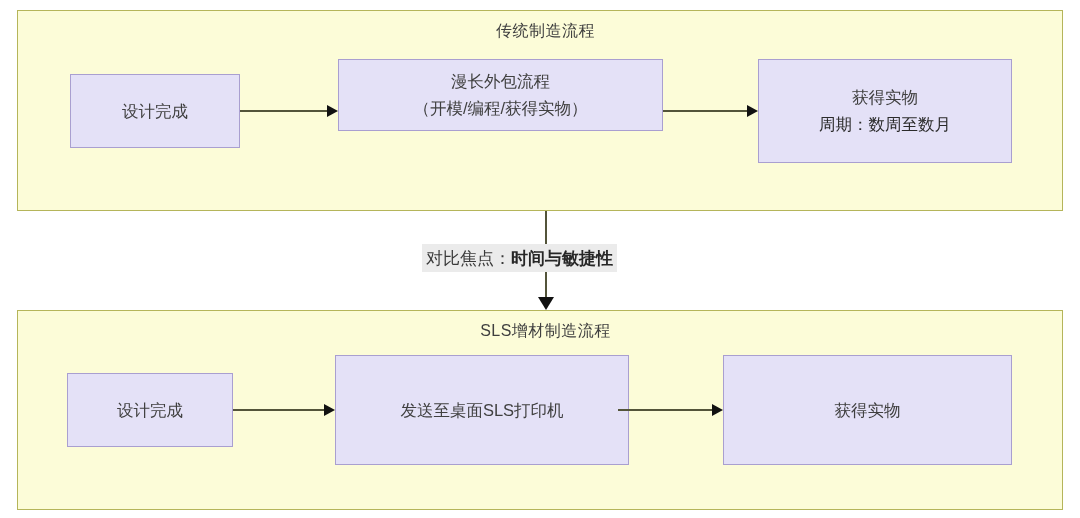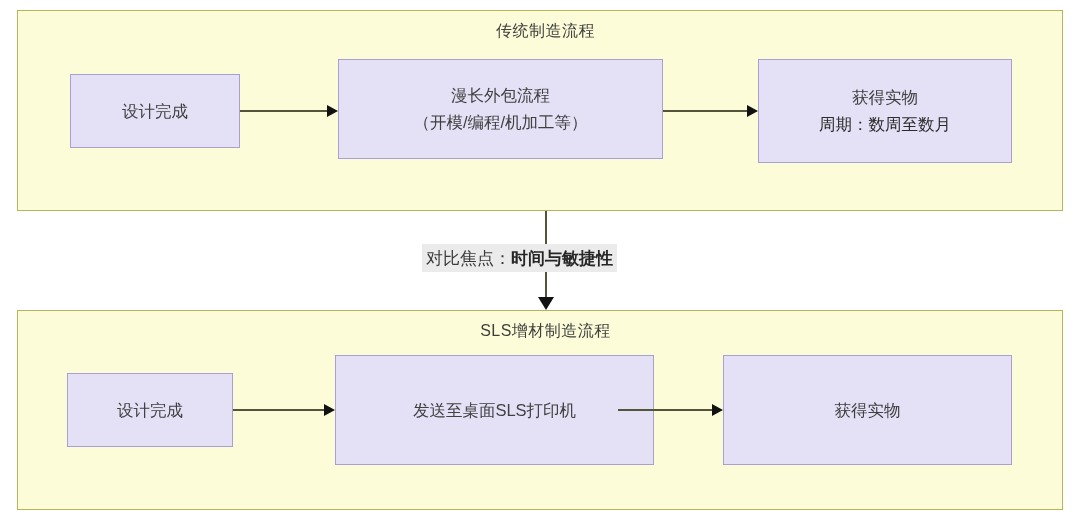--- a/index.html
+++ b/index.html
@@ -73,26 +73,26 @@
     text-align: center;
     white-space: nowrap;
   }
   .node .ln-bold {
     font-weight: normal;
     color: #2b2b2b;
   }
 
   
   #node-t1 { left: 70px;  top: 74px; width: 170px; height: 74px; }
-  #node-t2 { left: 338px; top: 59px; width: 325px; height: 100px; }
+  #node-t2 { left: 338px; top: 59px; width: 325px; height: 72px; }
   #node-t3 { left: 758px; top: 59px; width: 254px; height: 104px; }
 
   
   #node-b1 { left: 67px;  top: 373px; width: 166px; height: 74px; }
-  #node-b2 { left: 335px; top: 355px; width: 319px; height: 110px; }
+  #node-b2 { left: 335px; top: 355px; width: 294px; height: 110px; }
   #node-b3 { left: 723px; top: 355px; width: 289px; height: 110px; }
 
   
   .arrow-h {
     position: absolute;
     height: 12px;
     display: block;
   }
   .arrow-h .shaft {
     position: absolute;
@@ -176,21 +176,21 @@
   <div class="group" id="group-traditional">
     <div class="group-title">传统制造流程</div>
   </div>
 
   <div class="node" id="node-t1">
     <span>设计完成</span>
   </div>
 
   <div class="node" id="node-t2">
     <span>漫长外包流程</span>
-    <span>（开模/编程/机加工等）</span>
+    <span>（开模/编程/获得实物）</span>
   </div>
 
   <div class="node" id="node-t3">
     <span>获得实物</span>
     <span class="ln-bold">周期：数周至数月</span>
   </div>
 
   <div class="arrow-h" id="arrow-t1">
     <span class="shaft"></span>
     <span class="head"></span>

